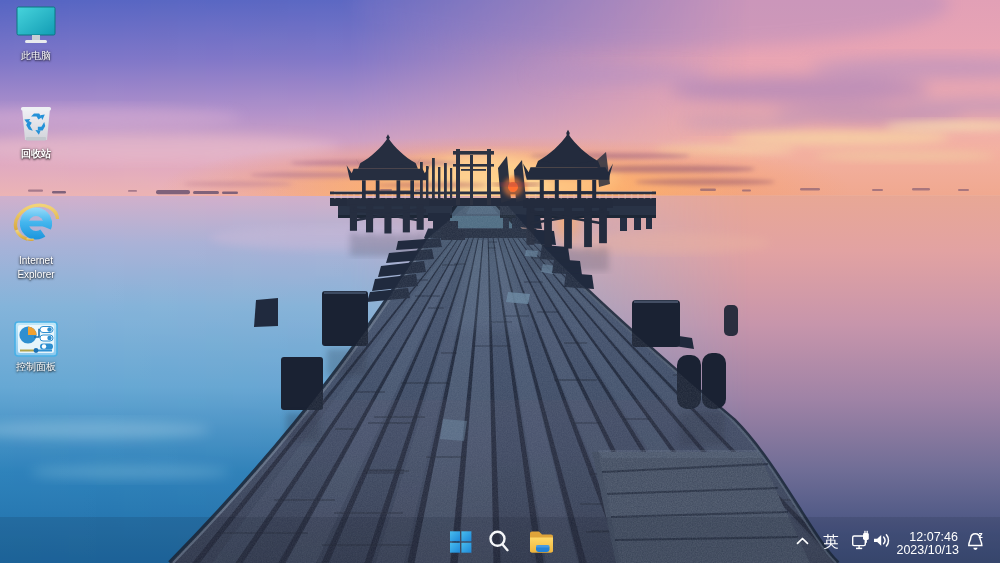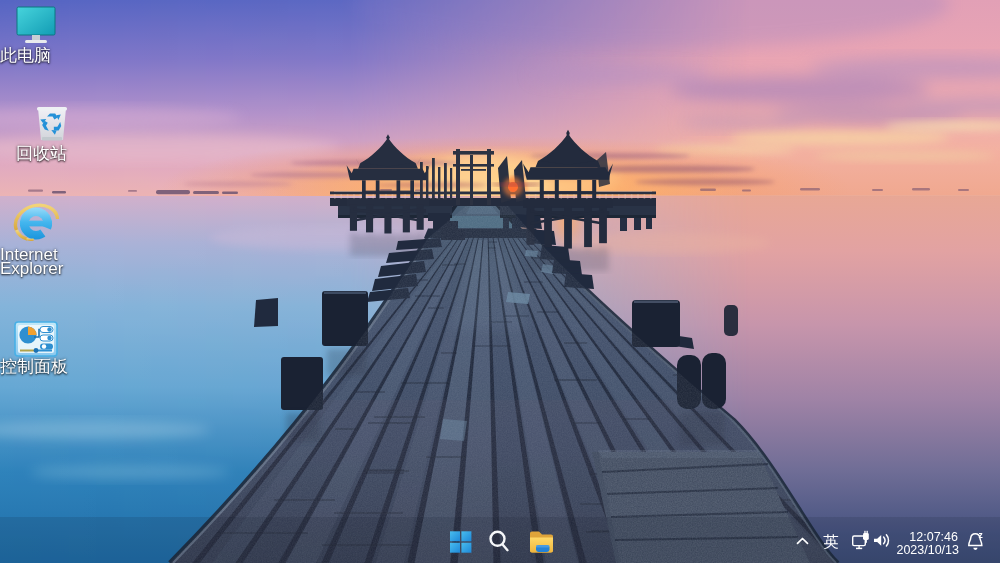--- a/index.html
+++ b/index.html
@@ -1,16 +1,16 @@
 <!DOCTYPE html>
 <html><head><meta charset="utf-8">
 <style>
  html,body{margin:0;padding:0;width:1000px;height:563px;overflow:hidden;font-family:"Liberation Sans",sans-serif;}
  #wall{position:absolute;inset:0;}
- .dicon{position:absolute;width:72px;text-align:left;color:#fff;font-size:17px;line-height:13.5px;
+ .dicon{position:absolute;width:72px;text-align:center;color:#fff;font-size:10px;line-height:13.5px;
         text-shadow:0 1px 2px rgba(0,0,0,0.85),0 0 3px rgba(0,0,0,0.5);}
  .dicon svg{display:block;margin:0 auto;}
  #taskbar{position:absolute;left:0;right:0;top:517px;height:46px;background:rgba(12,22,40,0.13);}
  #tb-center{position:absolute;top:517px;left:0;}
  #tray{position:absolute;top:517px;right:0;}
 </style></head>
 <body>
 <div id="wall">
 <svg width="1000" height="563" viewBox="0 0 1000 563">
 <defs>
@@ -488,21 +488,21 @@
           <stop offset="1" stop-color="#129cb4"></stop>
         </linearGradient>
       </defs>
   <rect x="3" y="1" width="38" height="28" rx="1.5" fill="url(#mon)" stroke="#0d7680" stroke-width="1"></rect>
   <rect x="18" y="29" width="8" height="5" fill="#c9ced4"></rect>
   <rect x="11" y="34" width="22" height="3" rx="1.5" fill="#e8ebee"></rect>
  </svg>
  <div style="margin-top:3px;">此电脑</div>
 </div>
 
-<div class="dicon" style="left:16px;top:104px;">
+<div class="dicon" style="left:0px;top:104px;font-weight:bold;">
  <svg width="44" height="40" viewBox="0 0 44 40">
   <defs>
         <linearGradient id="bin" x1="0" y1="0" x2="0" y2="1">
    <stop offset="0" stop-color="#f5f7f9"></stop>
           <stop offset="1" stop-color="#d2d8dc"></stop>
         </linearGradient>
       </defs>
   <path d="M8 4 L36 4 L33 36 L11 36 Z" fill="url(#bin)" opacity="0.93"></path>
   <rect x="7" y="3" width="30" height="3.6" rx="1.6" fill="#eef1f4"></rect>
   <rect x="12" y="33" width="20" height="3.6" rx="1" fill="#c2c9ce"></rect>
@@ -537,21 +537,21 @@
     <rect x="7" y="17.6" width="32" height="5.8" fill="#fff"></rect>
    </mask>
   </defs>
   <path d="M44.6 16.0 A 21.5 16.8 -18 1 0 3.5 27.2" fill="none" stroke="url(#gold)" stroke-width="3.4"></path>
   <g mask="url(#iem)">
         <rect x="5" y="3" width="36" height="36" fill="url(#ie)"></rect>
       </g>
   <path d="M3.5 27.2 A 21.5 16.8 -18 0 0 14.4 36.2" fill="none" stroke="url(#gold)" stroke-width="3.2"></path>
   <path d="M14.4 36.2 Q17 37.1 20 36.6" fill="none" stroke="url(#gold)" stroke-width="2.2" stroke-linecap="round"></path>
  </svg>
- <div style="margin-top:1px;">Internet<br>Explorer</div>
+ <div style="margin-top:7px;">Internet<br>Explorer</div>
 </div>
 
 <div class="dicon" style="left:0px;top:321px;">
  <svg width="46" height="36" viewBox="0 0 46 36">
   <defs>
         <linearGradient id="cpbg" x1="0" y1="0" x2="0" y2="1">
    <stop offset="0" stop-color="#c2e8f8"></stop>
           <stop offset="1" stop-color="#8ac8ee"></stop>
         </linearGradient>
       </defs>

